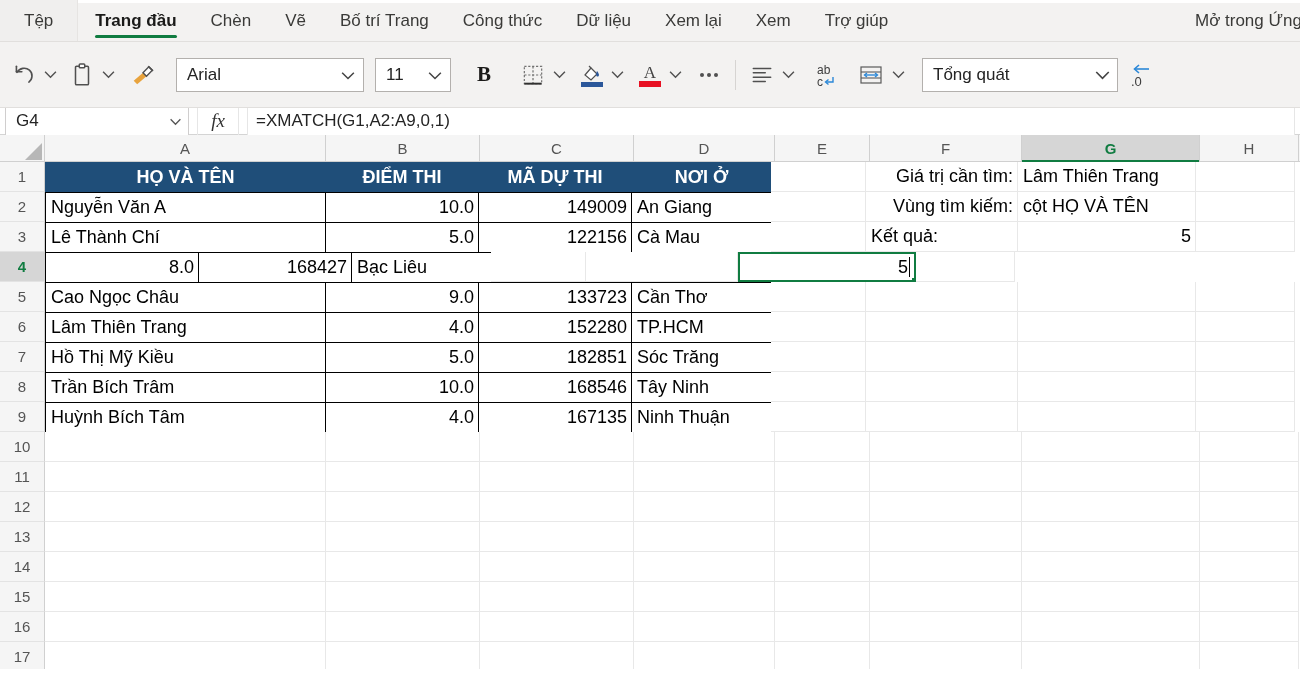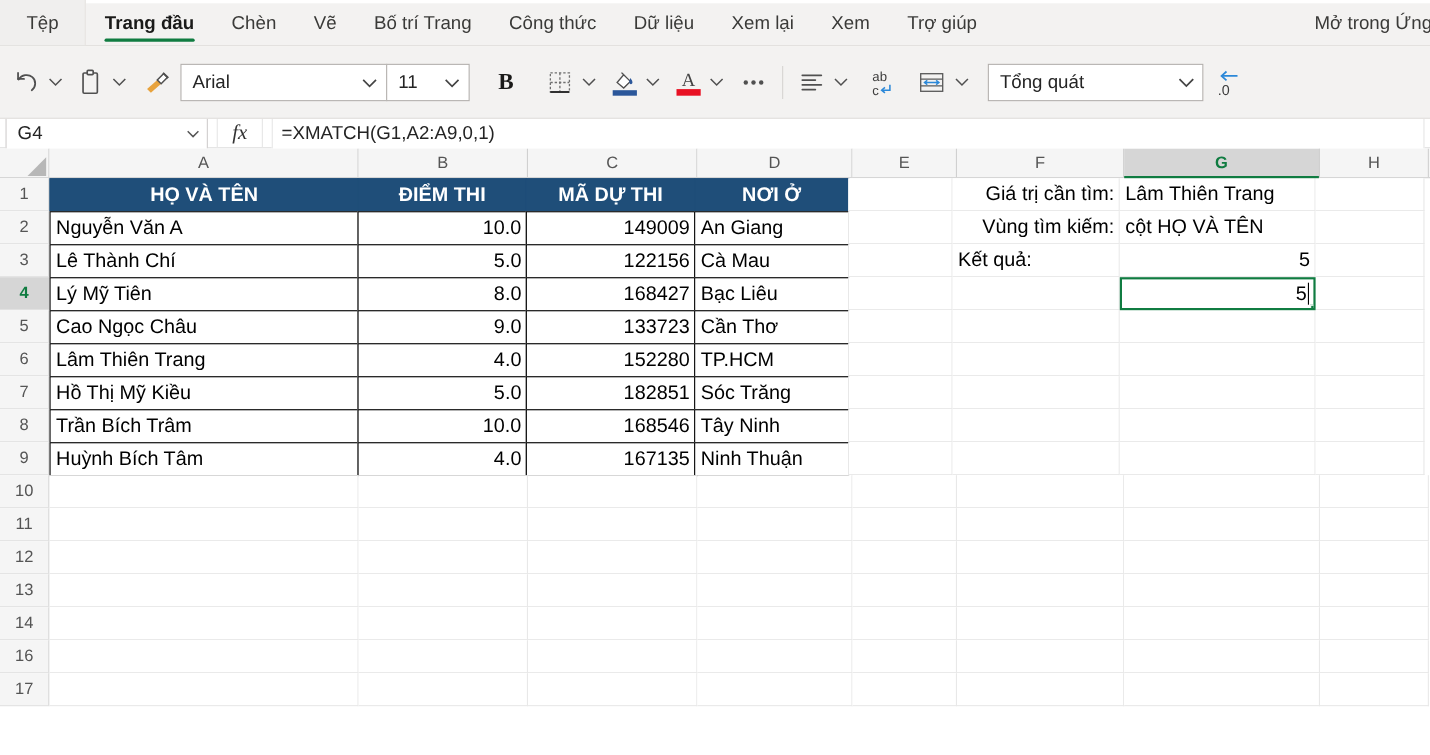--- a/index.html
+++ b/index.html
@@ -379,21 +379,21 @@
   </div>
 
   <div class="tb-btn" style="margin-left:8px;">
     <svg width="28" height="28" viewBox="0 0 24 24">
       <path d="M4 17 L12 10 L15 13 L7 20 Z" fill="#e8a33d"></path>
       <path d="M12 10 L17 5 L20 8 L15 13 Z" fill="#fff" stroke="#505050" stroke-width="1.2"></path>
       <path d="M16.5 4.5 L20.5 8.5" stroke="#505050" stroke-width="1.4"></path>
     </svg>
   </div>
 
-  <div style="display:flex; margin-left:4px;">
+  <div style="display:flex; margin-left:16px;gap:12px;">
     <div class="combo font-name">
       <span class="combo-text">Arial</span>
       <span class="combo-caret">
         <svg width="14" height="14" viewBox="0 0 12 12">
             <path d="M1 4 L6 9 L11 4" fill="none" stroke="#444" stroke-width="1.3"></path>
           </svg>
       </span>
     </div>
     <div class="combo font-size">
       <span class="combo-text">11</span>
@@ -630,23 +630,20 @@
         </div>
         <div class="cell num" style="width: 178px; min-width: 178px;">
           <span>5</span>
         </div>
         <div class="cell" style="width: 99px; min-width: 99px;"></div>
       </div>
       <div class="row">
         <div class="rowhdr selected">
           <span>4</span>
         </div>
-        <div class="cell tbl txt" style="width: 281px; min-width: 281px;">
-          <span>Lý Mỹ Tiên</span>
-        </div>
         <div class="cell tbl num" style="width: 154px; min-width: 154px;">
           <span>8.0</span>
         </div>
         <div class="cell tbl num" style="width: 154px; min-width: 154px;">
           <span>168427</span>
         </div>
         <div class="cell tbl txt" style="width: 141px; min-width: 141px;">
           <span>Bạc Liêu</span>
         </div>
         <div class="cell" style="width: 95px; min-width: 95px;"></div>
@@ -823,20 +820,33 @@
         <div class="cell" style="width: 154px; min-width: 154px;"></div>
         <div class="cell" style="width: 154px; min-width: 154px;"></div>
         <div class="cell" style="width: 141px; min-width: 141px;"></div>
         <div class="cell" style="width: 95px; min-width: 95px;"></div>
         <div class="cell" style="width: 152px; min-width: 152px;"></div>
         <div class="cell" style="width: 178px; min-width: 178px;"></div>
         <div class="cell" style="width: 99px; min-width: 99px;"></div>
       </div>
       <div class="row">
         <div class="rowhdr">
+          <span>15</span>
+        </div>
+        <div class="cell" style="width: 281px; min-width: 281px;"></div>
+        <div class="cell" style="width: 154px; min-width: 154px;"></div>
+        <div class="cell" style="width: 154px; min-width: 154px;"></div>
+        <div class="cell" style="width: 141px; min-width: 141px;"></div>
+        <div class="cell" style="width: 95px; min-width: 95px;"></div>
+        <div class="cell" style="width: 152px; min-width: 152px;"></div>
+        <div class="cell" style="width: 178px; min-width: 178px;"></div>
+        <div class="cell" style="width: 99px; min-width: 99px;"></div>
+      </div>
+      <div class="row">
+        <div class="rowhdr">
           <span>16</span>
         </div>
         <div class="cell" style="width: 281px; min-width: 281px;"></div>
         <div class="cell" style="width: 154px; min-width: 154px;"></div>
         <div class="cell" style="width: 154px; min-width: 154px;"></div>
         <div class="cell" style="width: 141px; min-width: 141px;"></div>
         <div class="cell" style="width: 95px; min-width: 95px;"></div>
         <div class="cell" style="width: 152px; min-width: 152px;"></div>
         <div class="cell" style="width: 178px; min-width: 178px;"></div>
         <div class="cell" style="width: 99px; min-width: 99px;"></div>

